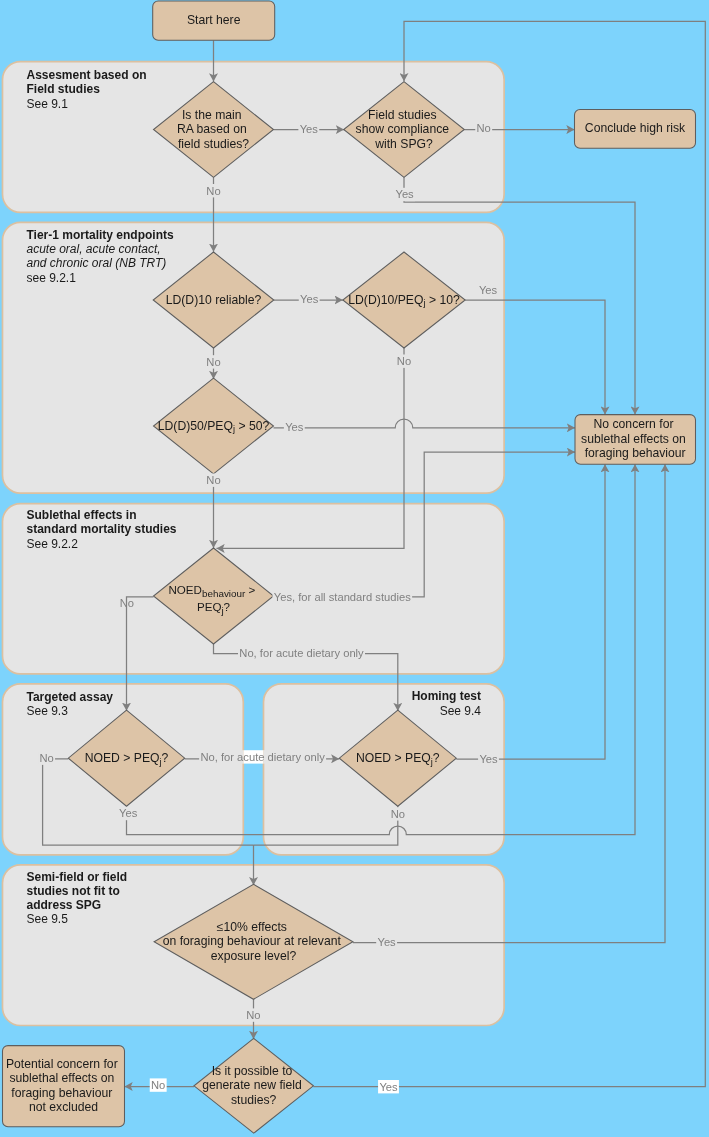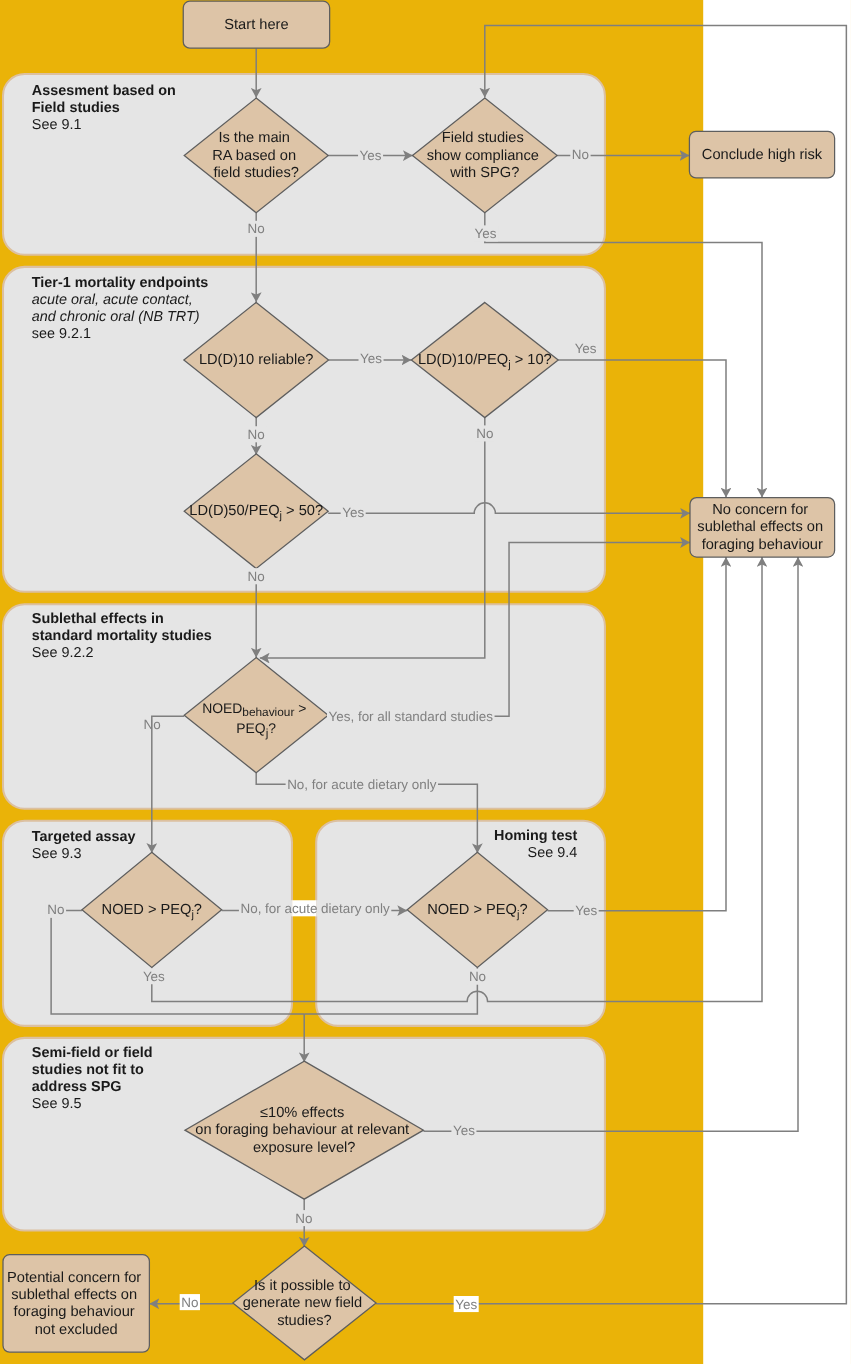--- a/index.html
+++ b/index.html
@@ -1,18 +1,18 @@
 <!DOCTYPE html>
 <html><head>
 <meta charset="utf-8">
 <title>Sublethal effects assessment flowchart</title>
 <style>
   html,body{margin:0;padding:0;background:#ffffff;}
   body{width:709px;height:1137px;font-family:"Liberation Sans",sans-serif;overflow:hidden;}
-  #diagram{position:relative;width:586px;height:1137px;background:#eab308;}
+  #diagram{position:relative;width:709px;height:1137px;background:#7dd3fc;}
   svg{display:block;}
   .grp{fill:#e5e5e5;stroke:#dcc0a0;stroke-width:1.7;}
   .node{fill:#ddc4a7;stroke:#5e5e5e;stroke-width:1.05;}
   .ln{fill:none;stroke:#7f7f7f;stroke-width:1.25;stroke-linecap:butt;stroke-linejoin:miter;}
   .ghead{font-size:12px;font-weight:bold;fill:#1a1a1a;}
   .gital{font-size:12px;font-style:italic;fill:#1a1a1a;}
   .gref{font-size:12px;fill:#1a1a1a;}
   .ntxt{font-size:12.2px;fill:#1a1a1a;text-anchor:middle;}
   .elab{font-size:11.2px;fill:#808080;text-anchor:middle;}
   .sub{font-size:9.2px;}

